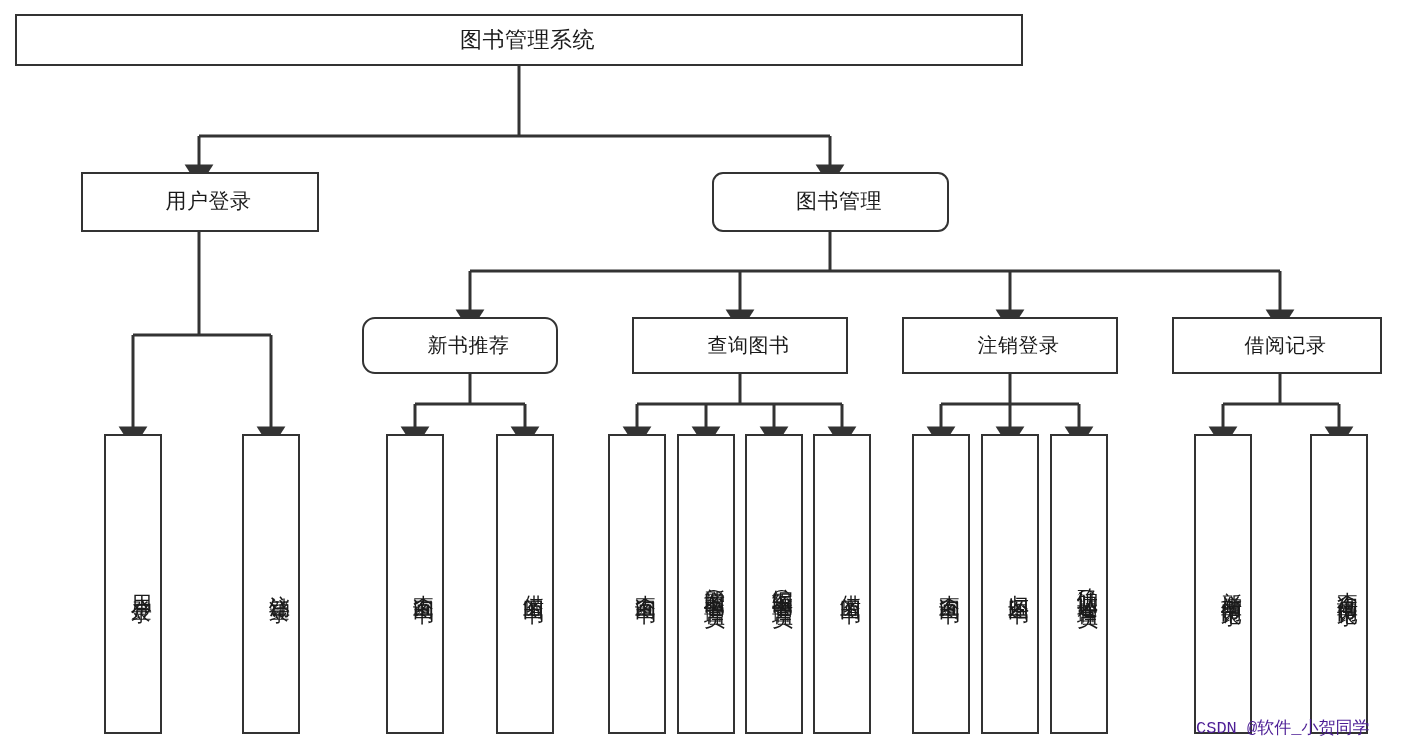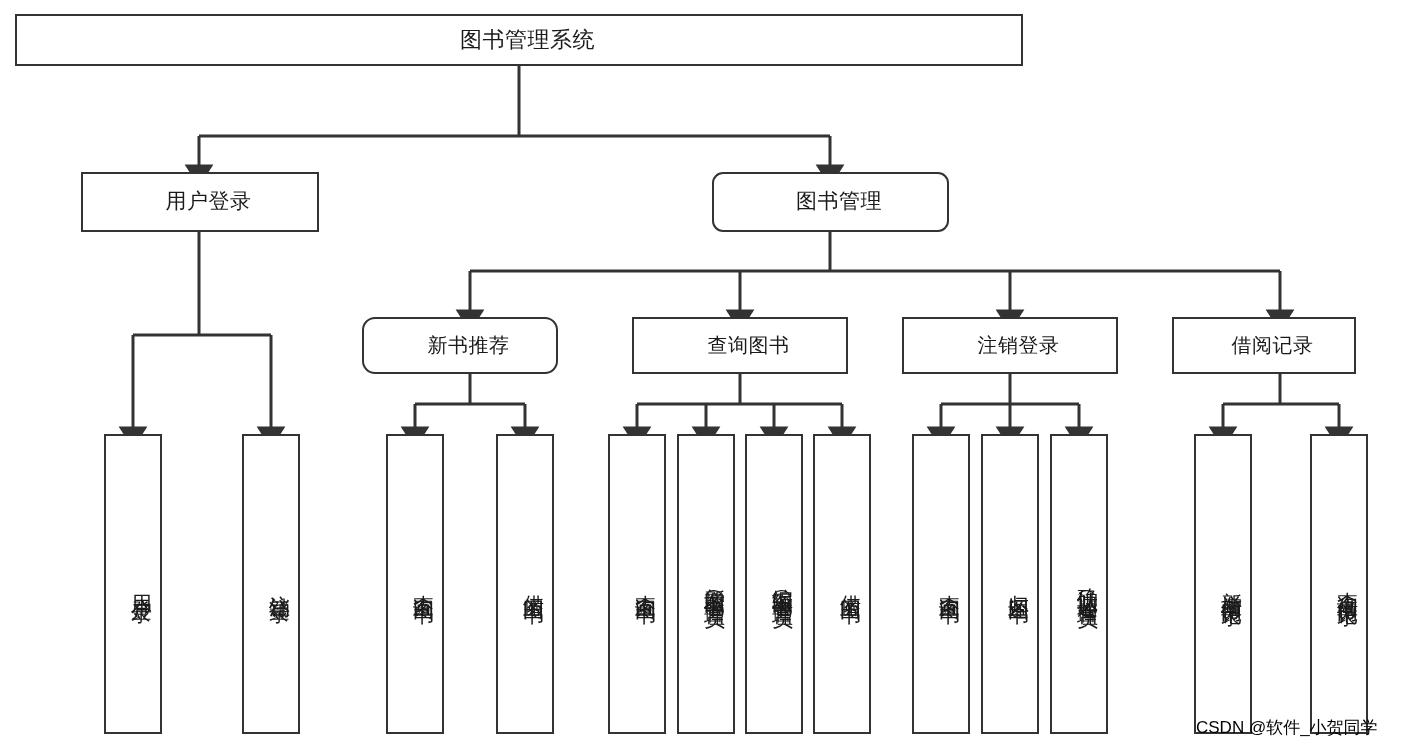--- a/index.html
+++ b/index.html
@@ -52,25 +52,25 @@
   .leaf .node-label {
     writing-mode: vertical-rl;
     text-orientation: upright;
     font-size: 21px;
     line-height: 1.15;
     letter-spacing: 3px;
     white-space: nowrap;
   }
   .watermark {
     position: absolute;
-    color: #000000;
+    color: #4c1d95;
     font-size: 17px;
     white-space: nowrap;
     z-index: 3;
-    font-family: Liberation Sans, sans-serif;
+    font-family: Liberation Mono, monospace;
   }
 </style>
 </head>
 <body>
 
 <div id="canvas">
 
   <svg id="wires" viewBox="0 0 1405 747">
     <defs>
       <marker id="arrow" markerWidth="14" markerHeight="14" refX="1.2" refY="5" orient="auto" markerUnits="strokeWidth">
@@ -135,21 +135,21 @@
 
   <div class="node tier-3" style="left:362px; top:317px; width:196px; height:57px;border-radius:13px;">
     <span class="node-label">新书推荐</span>
   </div>
   <div class="node tier-3" style="left:632px; top:317px; width:216px; height:57px;">
     <span class="node-label">查询图书</span>
   </div>
   <div class="node tier-3" style="left:902px; top:317px; width:216px; height:57px;">
     <span class="node-label">注销登录</span>
   </div>
-  <div class="node tier-3" style="left:1172px; top:317px; width:184px; height:57px;">
+  <div class="node tier-3" style="left:1172px; top:317px; width:210px; height:57px;">
     <span class="node-label">借阅记录</span>
   </div>
 
   <div class="node leaf" style="left:104px; top:434px; width:58px; height:300px;">
     <span class="node-label">用户登录</span>
   </div>
   <div class="node leaf" style="left:242px; top:434px; width:58px; height:300px;">
     <span class="node-label">注销登录</span>
   </div>
 

